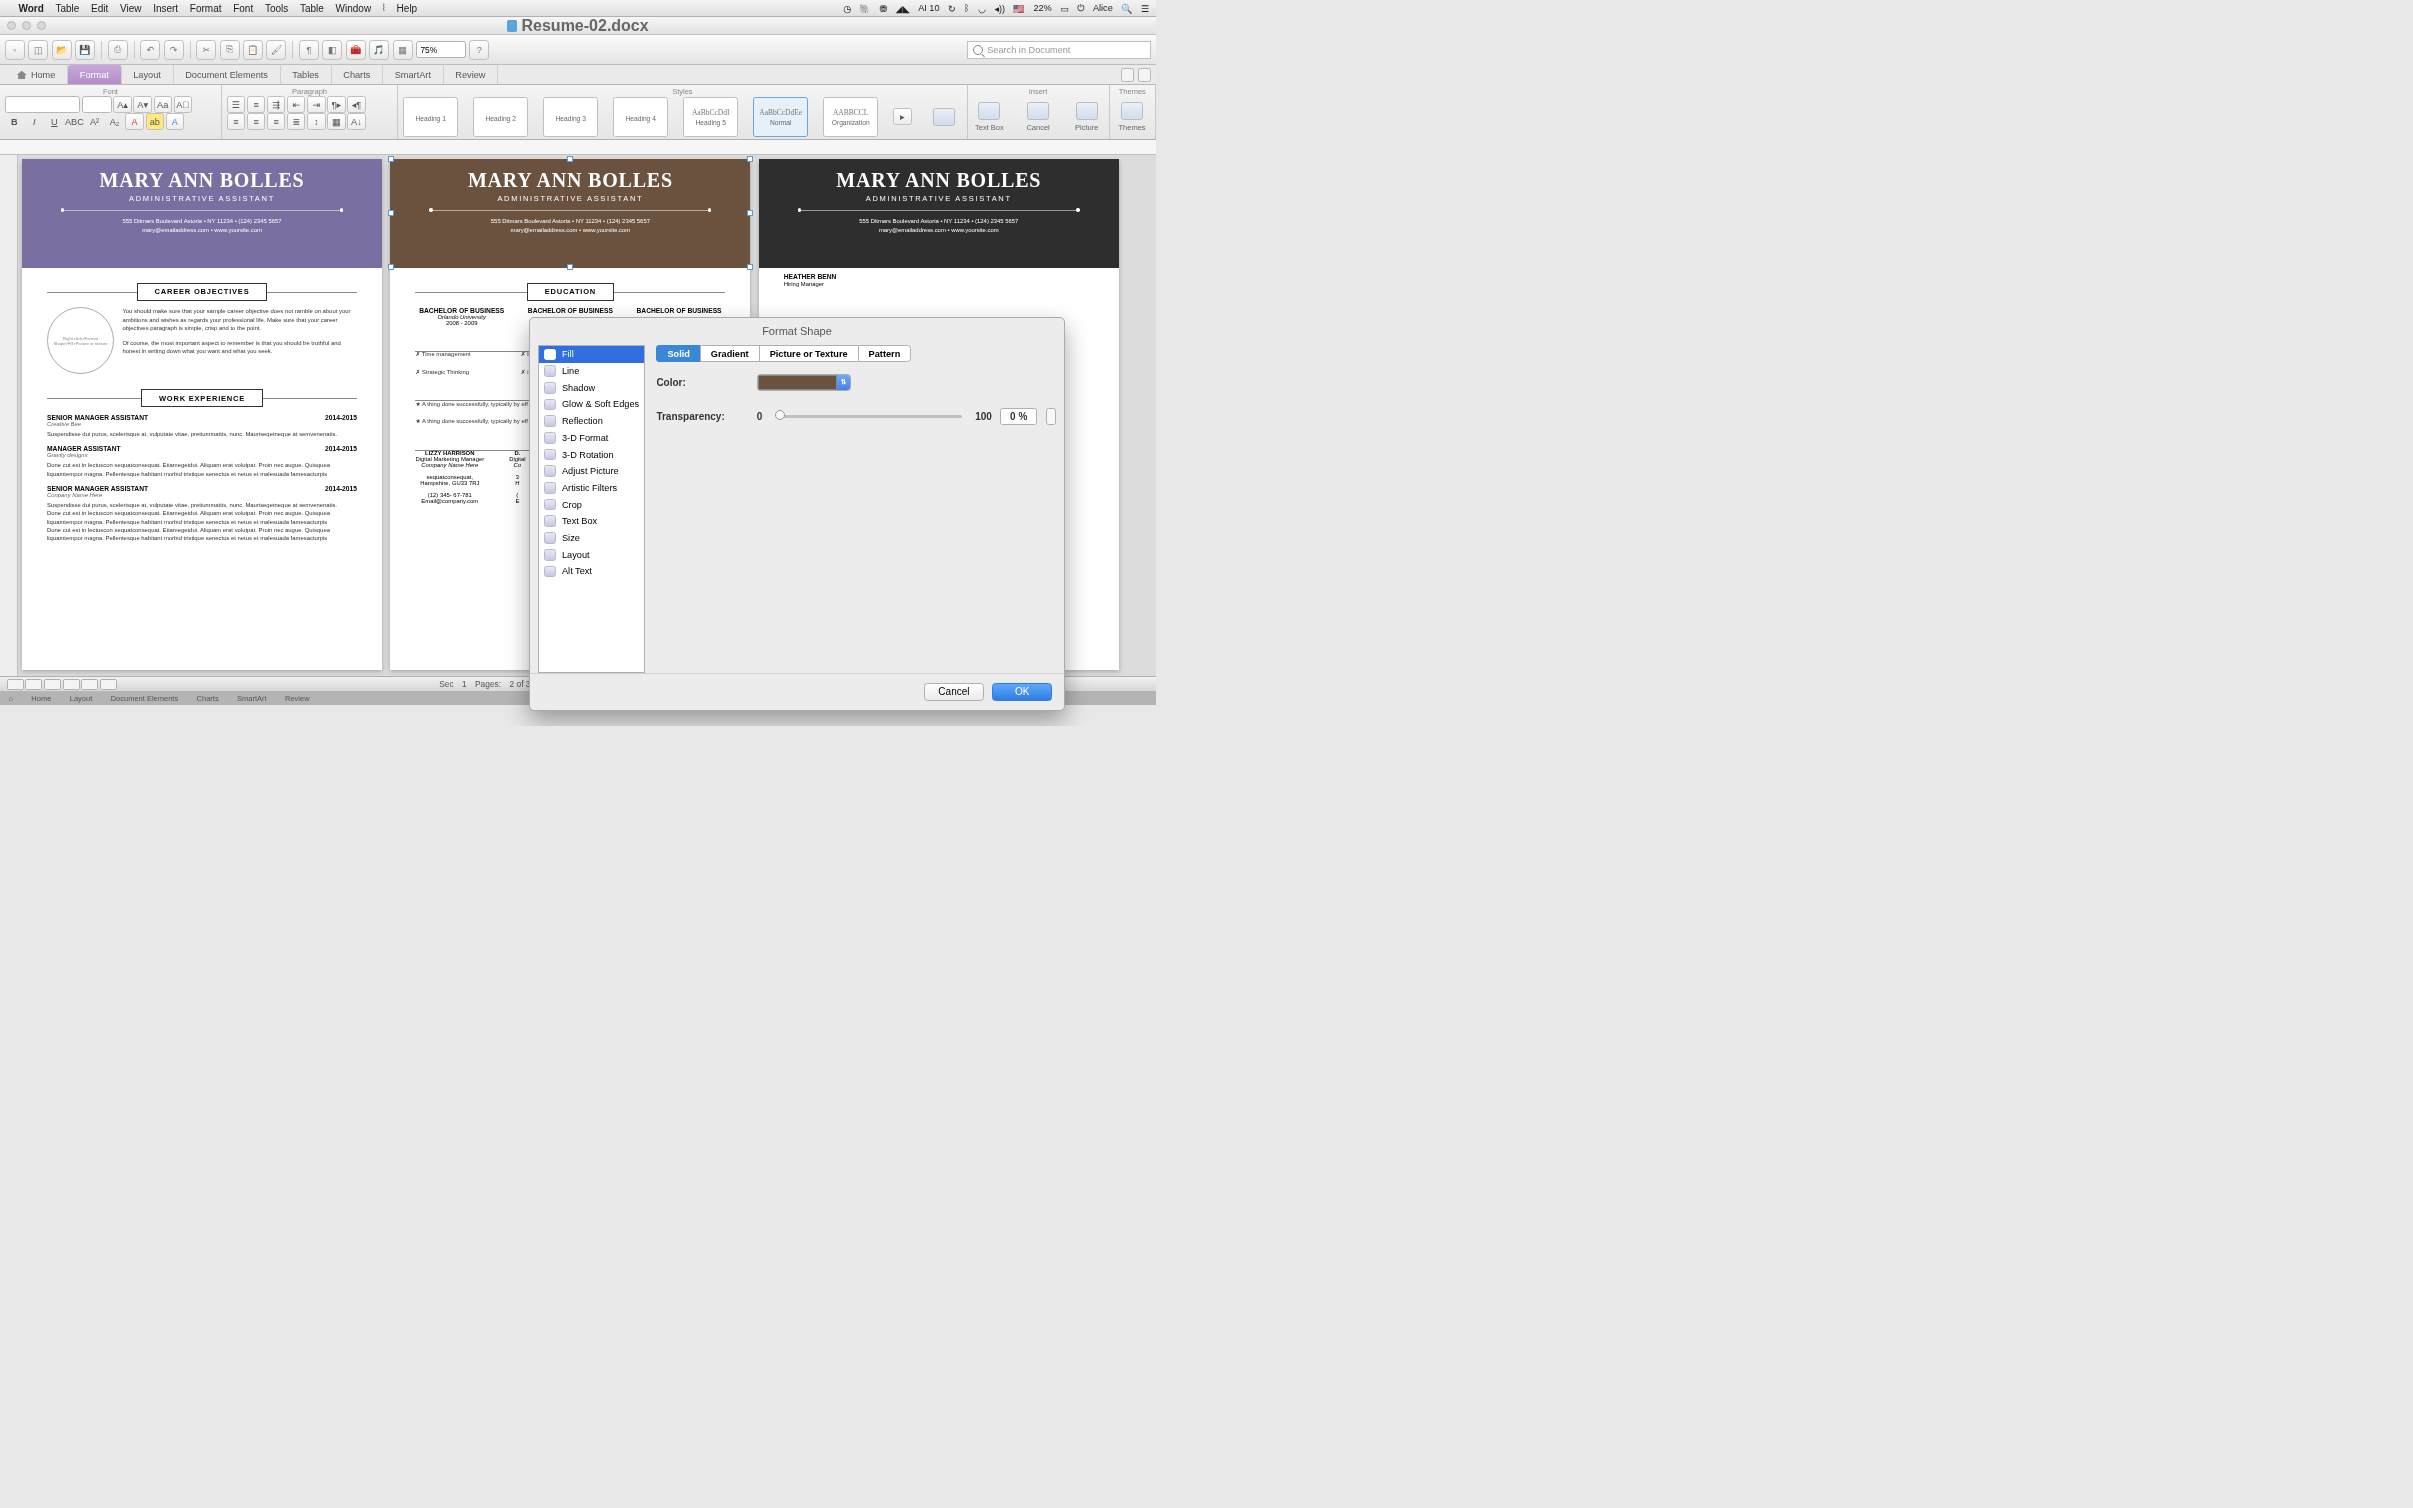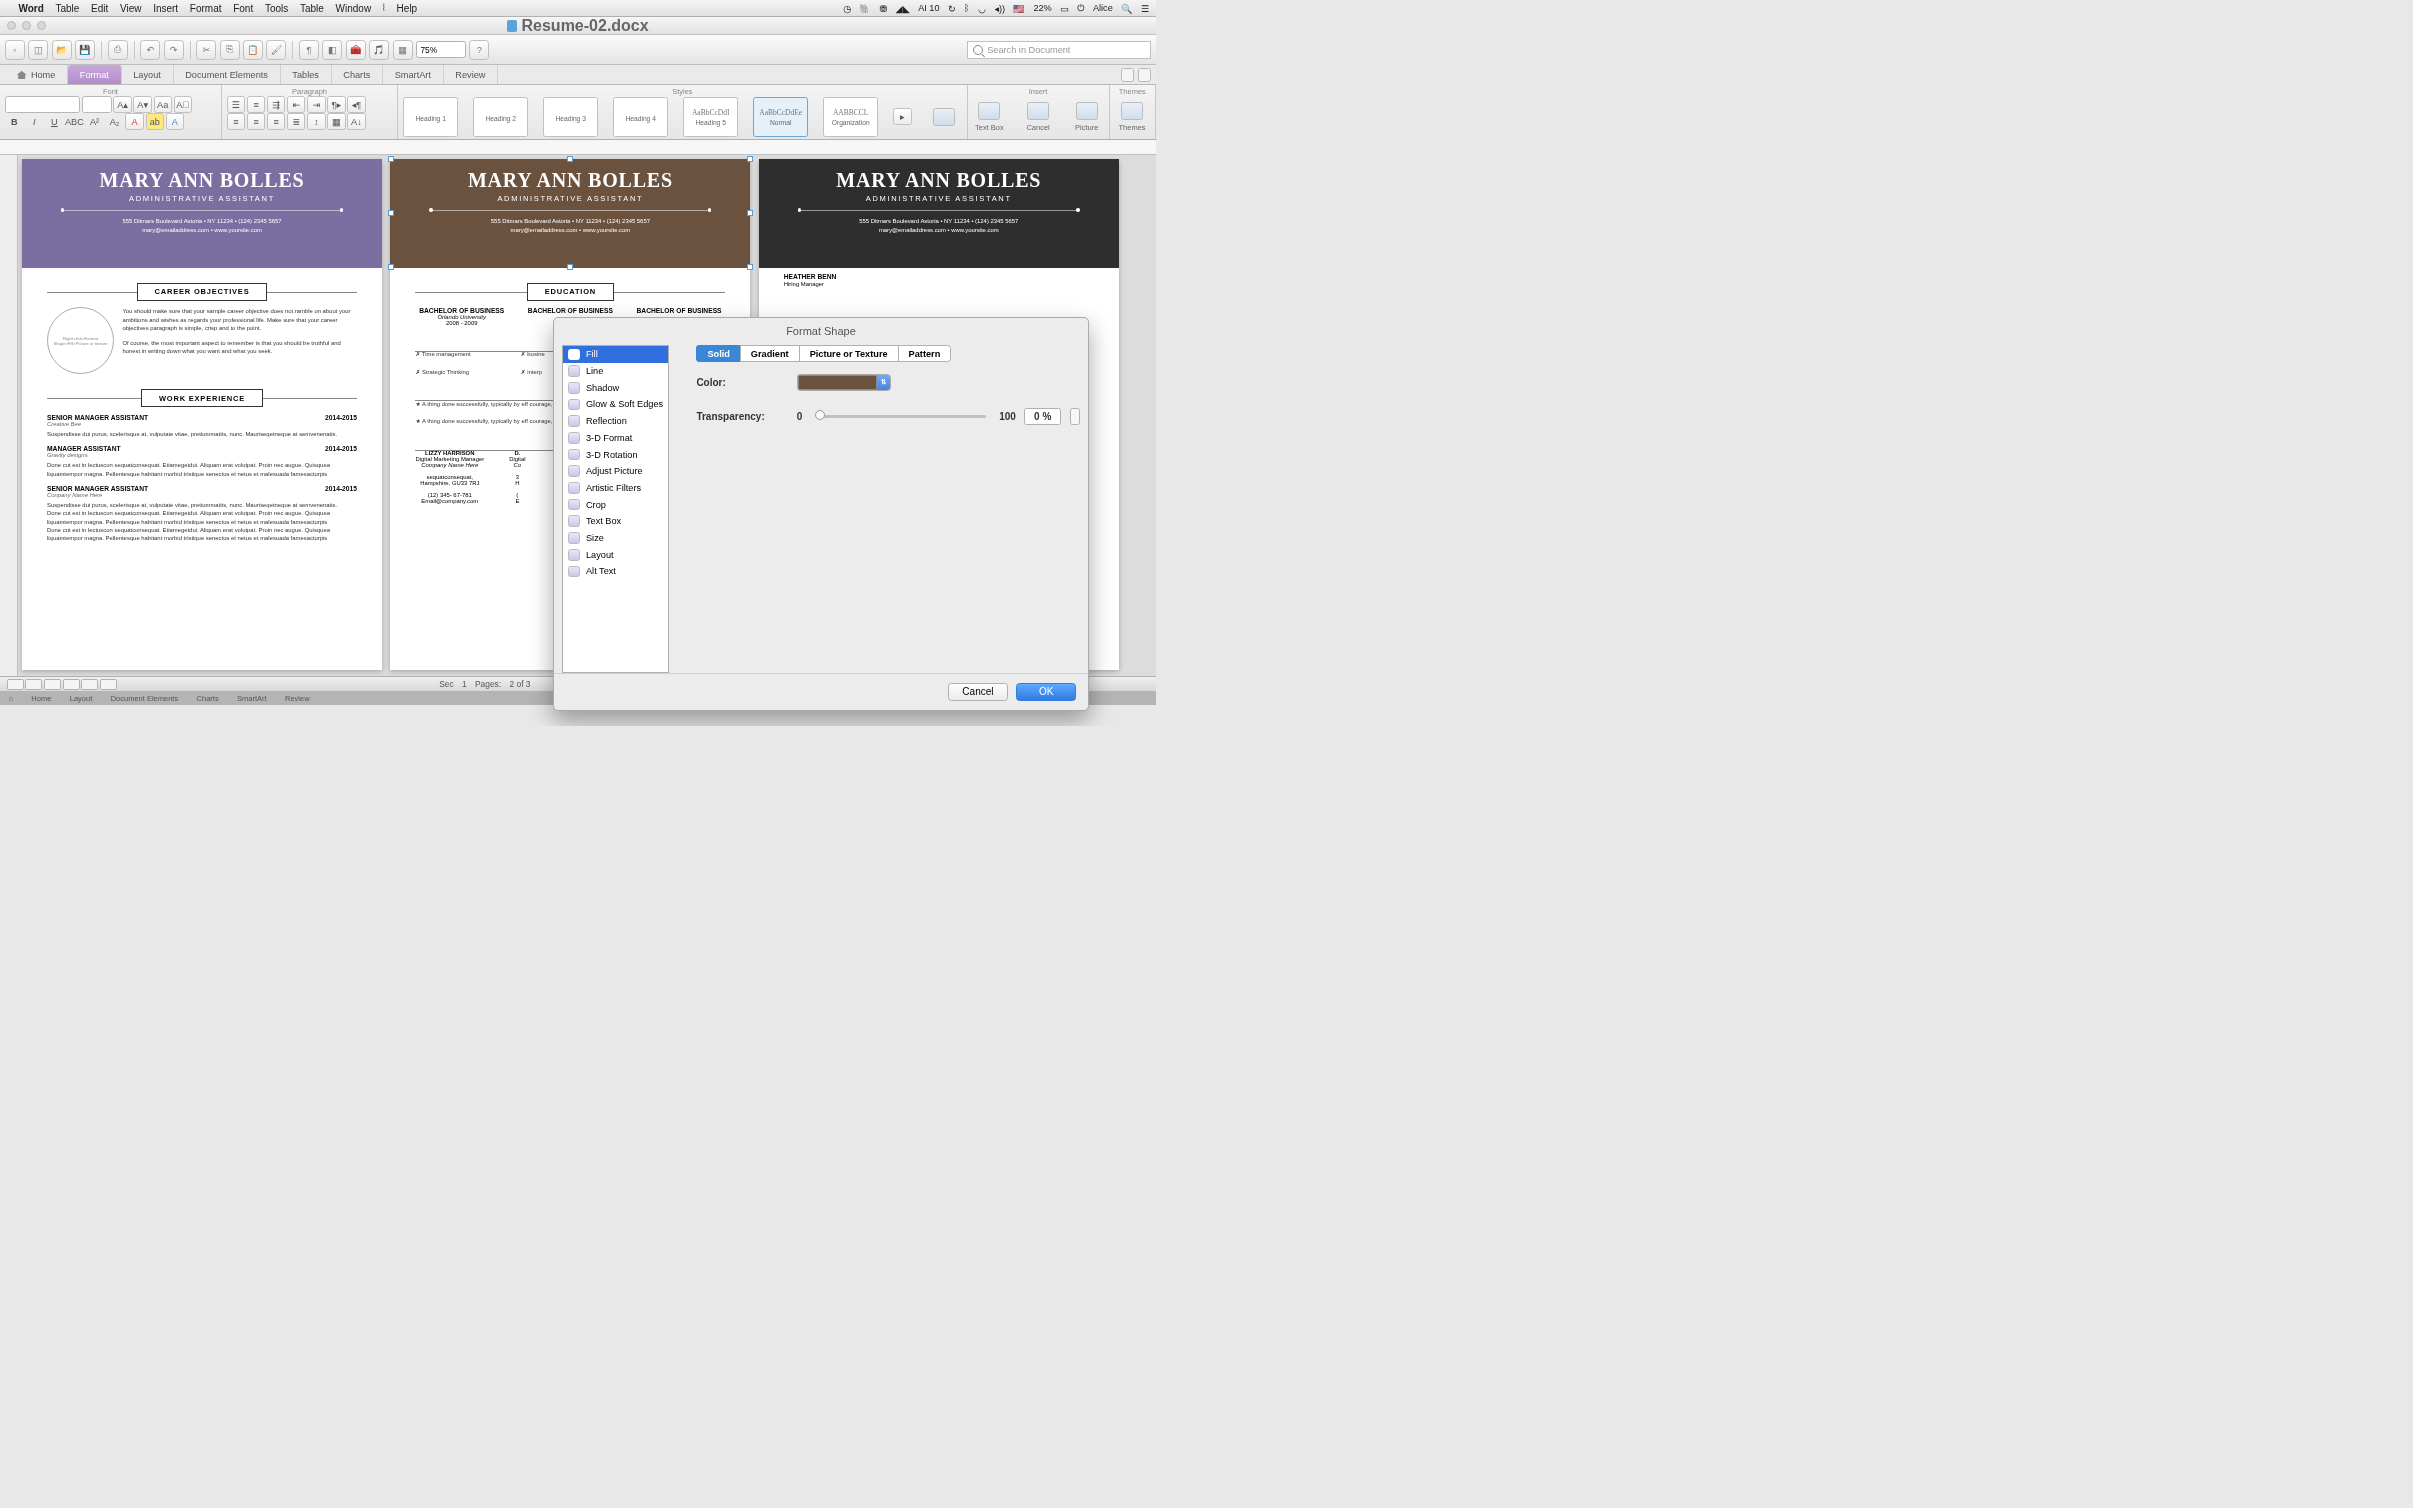--- a/index.html
+++ b/index.html
@@ -80,23 +80,23 @@
 .job { padding: 0 25px; margin-top: 6.7px; }
 .job .jtop { display: flex; justify-content: space-between; font-size: 6.7px; font-weight: bold; }
 .job .jcomp { font-size: 5.9px; font-style: italic; color: #666; }
 .job .jdesc { font-size: 5.9px; color: #333; margin-top: 3.4px; line-height: 1.4; }
 .edu-row { display: flex; justify-content: space-around; padding: 0 17px; font-size: 5.9px; text-align: center; }
 .edu-row b { font-size: 6.7px; }
 .bullets { padding: 0 25px; font-size: 5.9px; color: #333; }
 .ref3 { font-size: 6.7px; padding: 5px 25px; }
 
 
-.dialog { position: absolute; left: 553px; top: 317px; width: 536px; height: 394px; background: #ececec; border: 0.8px solid #aaa; border-radius: 5px; box-shadow: 0 10px 23.5px rgba(0,0,0,0.35); display: flex; flex-direction: column; font-size: 10px; }
+.dialog { position: absolute; left: 529px; top: 317px; width: 536px; height: 394px; background: #ececec; border: 0.8px solid #aaa; border-radius: 5px; box-shadow: 0 10px 23.5px rgba(0,0,0,0.35); display: flex; flex-direction: column; font-size: 10px; }
 .dialog .dtitle { text-align: center; padding: 6.7px 0 5px; color: #555; font-size: 11px; }
-.dialog .dbody { display: flex; flex: 1; padding: 3.4px 8.4px 0; gap: 27px; }
+.dialog .dbody { display: flex; flex: 1; padding: 3.4px 8.4px 0; gap: 11px; }
 .dlist { width: 107px; background: #fff; border: 0.8px solid #b0b0b0; }
 .dlist .item { display: flex; align-items: center; gap: 5.9px; padding: 2.5px 5px; font-size: 9.2px; }
 .dlist .item .ic { width: 11.7px; height: 11.7px; border-radius: 2.5px; border: 0.8px solid #bbb; background: linear-gradient(#e8e8f8,#c8c8e8); flex: none; }
 .dlist .item.sel { background: #2f6fe0; color: #fff; }
 .dlist .item.sel .ic { background: #fff; border-color: #fff; }
 .dpane { flex: 1; font-weight: bold; }
 .segtabs { display: flex; gap: 0; margin-bottom: 11.7px; }
 .segtabs .seg { padding: 2.5px 10px; border: 0.8px solid #b0b0b0; background: #fff; font-size: 9.2px; border-right: none; }
 .segtabs .seg:last-child { border-right: 0.8px solid #b0b0b0; border-radius: 0 3.4px 3.4px 0; }
 .segtabs .seg:first-child { border-radius: 3.4px 0 0 3.4px; }

